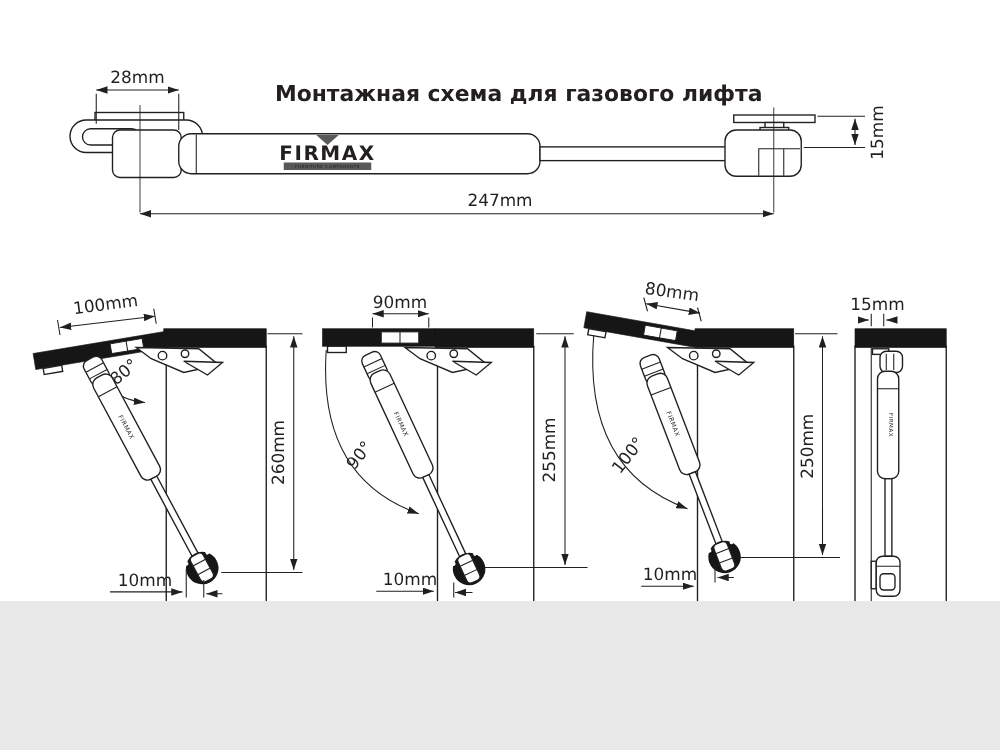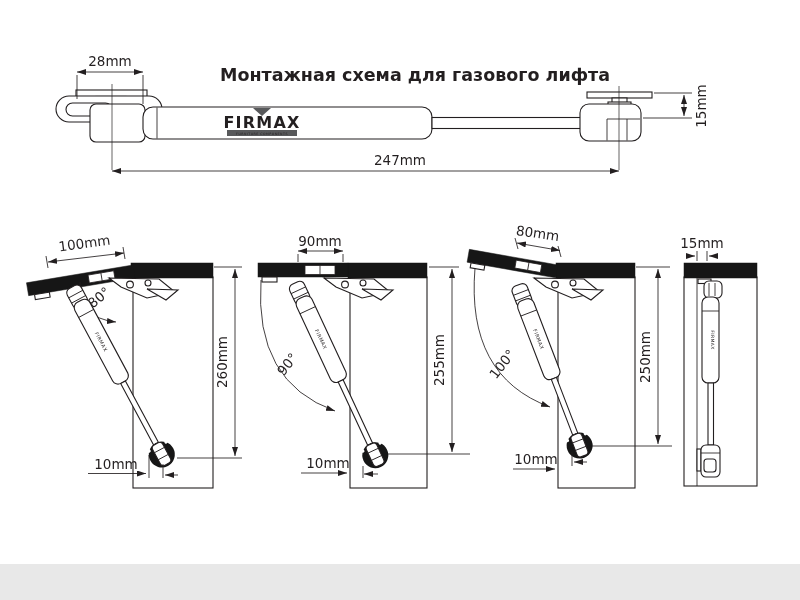--- a/index.html
+++ b/index.html
@@ -1,16 +1,16 @@
 <!DOCTYPE html>
 <html><head>
 <meta charset="utf-8">
 <style>
   html,body{margin:0;padding:0;background:#e8e8e8;}
-  #stage{position:relative;width:800px;height:564px;background:#ffffff;overflow:hidden;
+  #stage{position:relative;width:800px;height:481px;background:#ffffff;overflow:hidden;
          font-family:"DejaVu Sans",sans-serif;}
   svg{position:absolute;left:0;top:0;}
   svg text{fill:#231f20;font-family:"DejaVu Sans",sans-serif;}
   .dim{font-size:13.5px;}
   .shape{fill:#ffffff;stroke:#231f20;stroke-width:1.1;}
   .solid{fill:#161616;stroke:#161616;stroke-width:0.5;}
   .thin{stroke:#231f20;stroke-width:0.85;fill:none;}
   .cl{stroke:#231f20;stroke-width:0.7;fill:none;}
 </style>
 </head>

